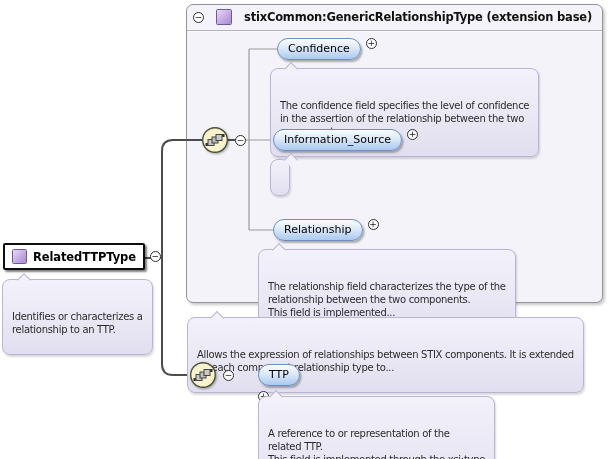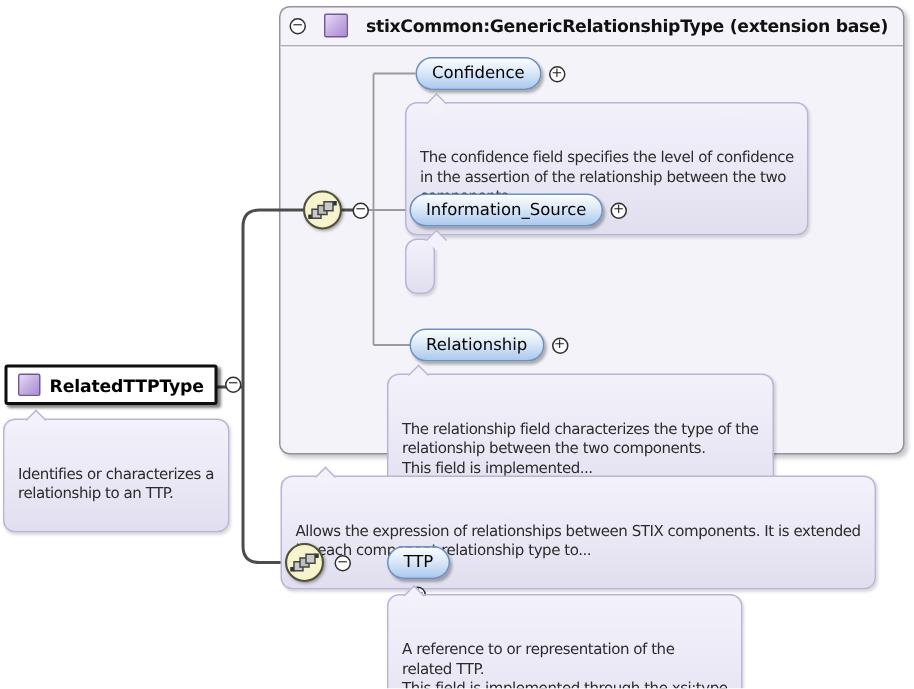--- a/index.html
+++ b/index.html
@@ -44,21 +44,21 @@
   
   .root-row { position:absolute; left:3px; top:243px; display:flex; align-items:center; z-index:3; }
   .root-box {
     display:flex; align-items:center; gap:6px;
     background:#fff; border:2px solid #0d0d0d; border-radius:2px;
     padding:4px 7px; box-shadow:2px 2px 2px rgba(0,0,0,0.5);
   }
   .root-label { font-size:11.5px; font-weight:700; letter-spacing:-0.1px; white-space:nowrap; }
   .root-row .toggle { margin-left:5px; }
   
-  .pill-row { position:absolute; display:flex; align-items:center; gap:5px; z-index:3; }
+  .pill-row { position:absolute; display:flex; align-items:flex-start; gap:5px; z-index:3; }
   .pill {
     padding:3px 10px 4px; border-radius:11px; border:1px solid #6e90c0;
     background:linear-gradient(180deg,#fbfdff 0%,#dce9f8 45%,#abc9ee 100%);
     box-shadow:1.5px 2px 2px rgba(0,0,0,0.3);
     font-size:11px; white-space:nowrap; color:#000;
   }
   
   .seq-row { position:absolute; display:flex; align-items:center; gap:6px; z-index:3; }
   .seq-icon { width:28px; height:28px; filter:drop-shadow(1.5px 1.5px 1px rgba(0,0,0,0.35)); }
   

